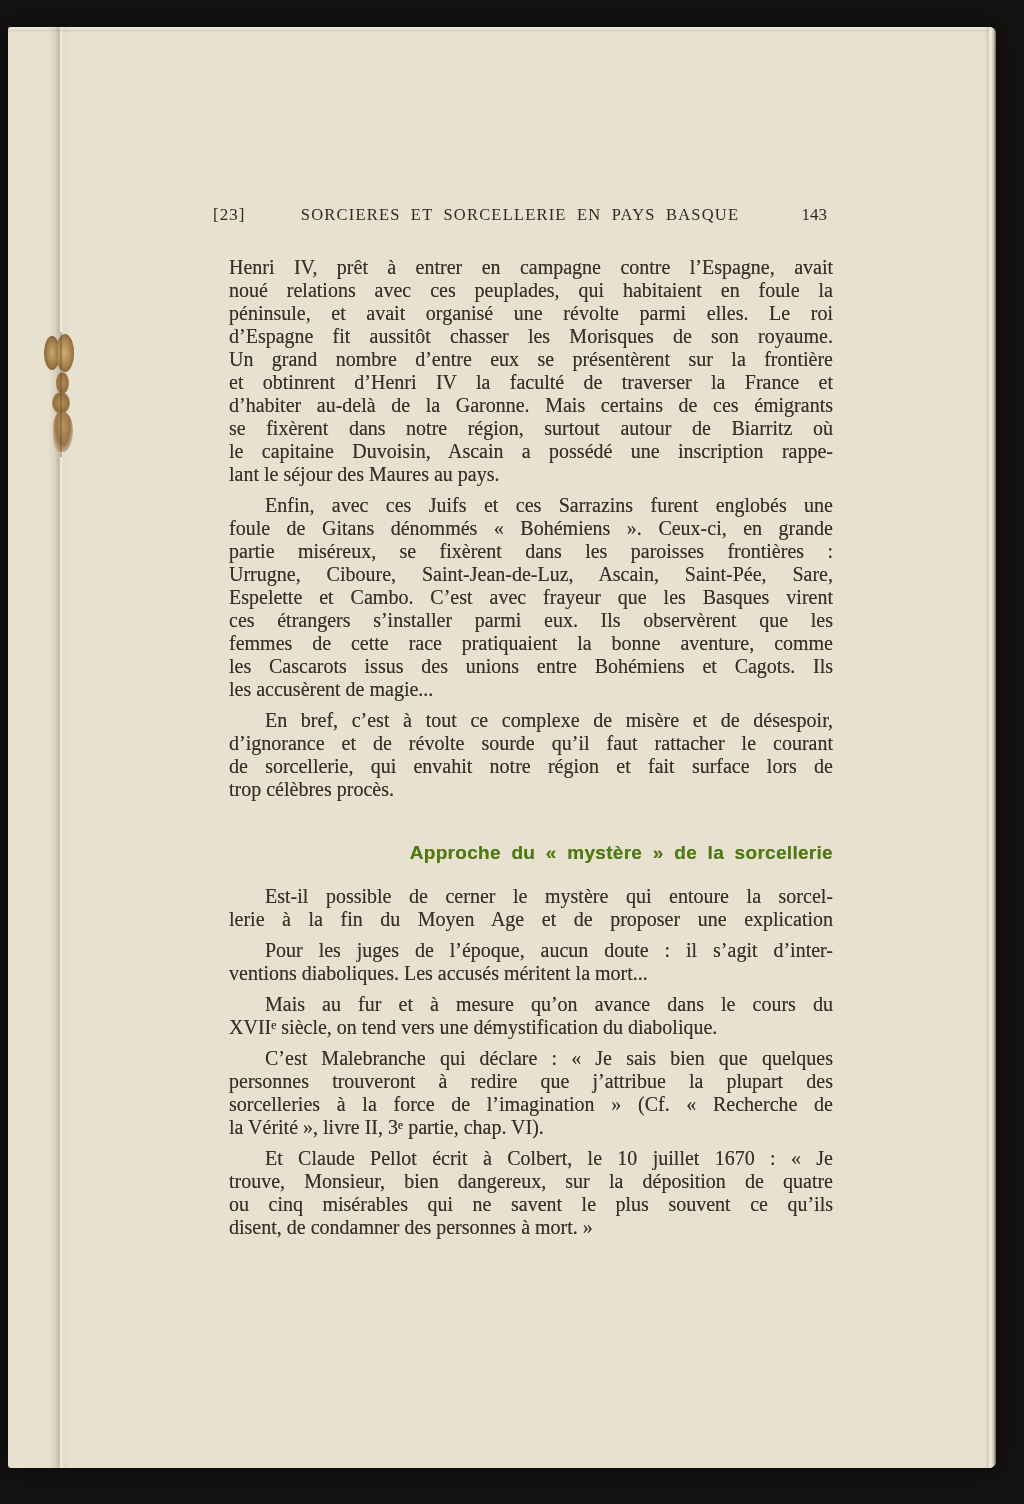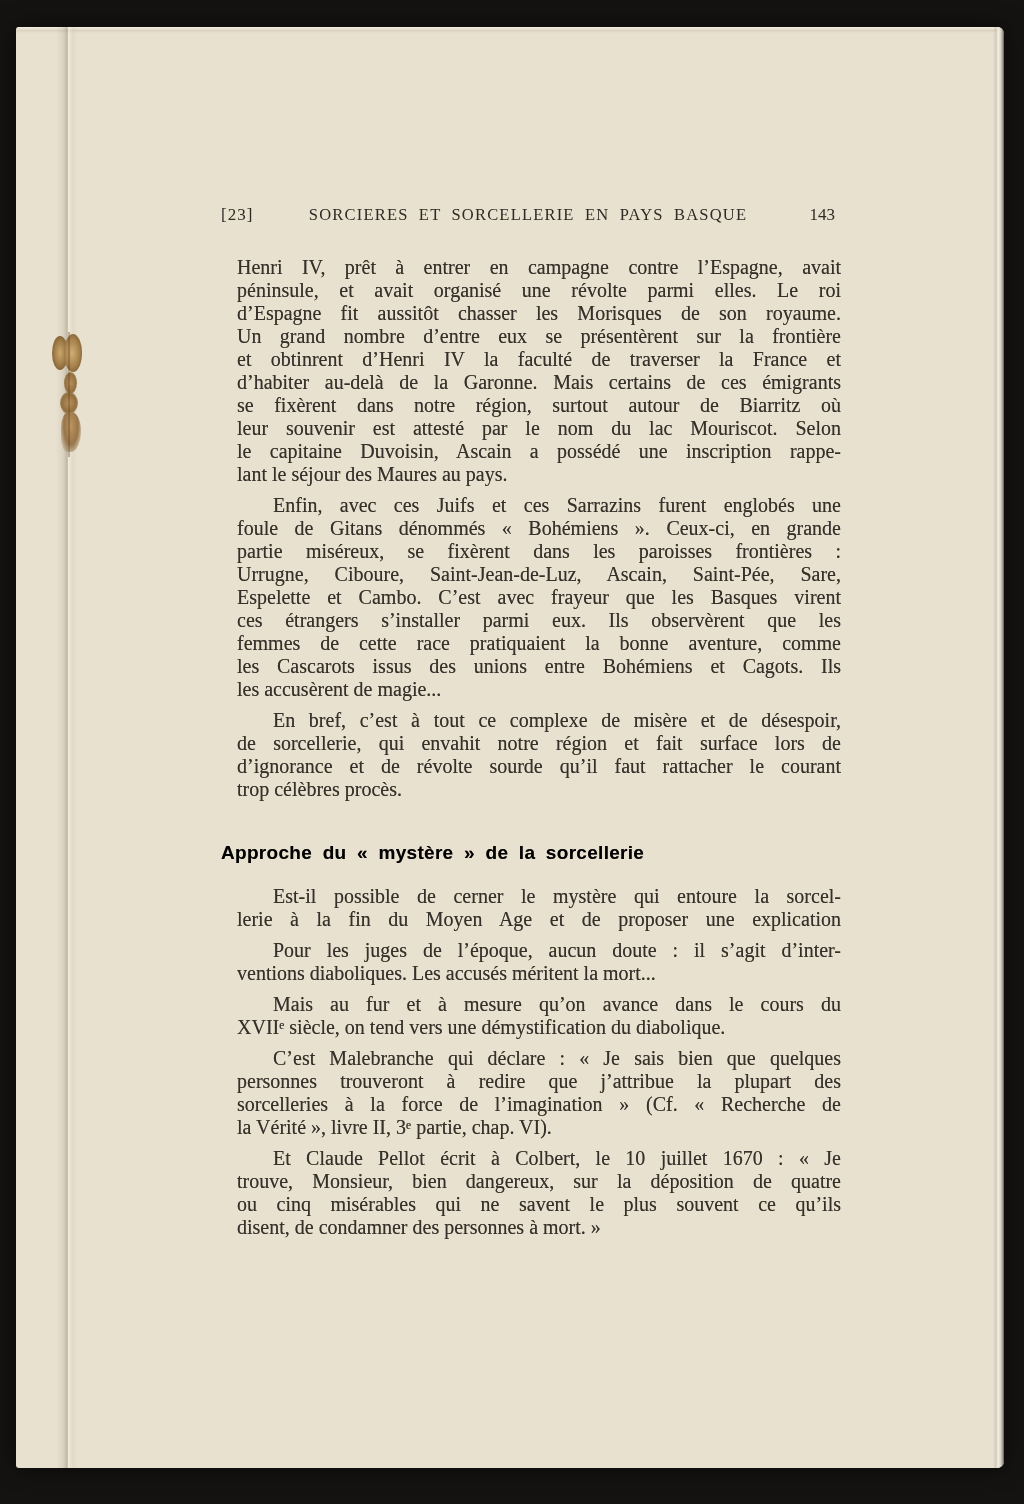--- a/index.html
+++ b/index.html
@@ -7,21 +7,21 @@
     width:1024px;height:1504px;position:relative;overflow:hidden;
     background:#141210;
     font-family:"Liberation Serif","DejaVu Serif",serif;
   }
   .scene{position:absolute;inset:0;
     background:
       radial-gradient(ellipse at 52% 48%, rgba(60,55,48,0.25) 0%, rgba(0,0,0,0) 60%),
       #151312;
   }
   .page{
-    position:absolute;left:16px;top:27px;width:988px;height:1441px;
+    position:absolute;left:8px;top:27px;width:988px;height:1441px;
     border-radius:3px 7px 7px 3px;
     background:
       radial-gradient(ellipse at 30% 20%, rgba(255,250,235,0.20) 0%, rgba(255,250,235,0) 55%),
       radial-gradient(ellipse at 70% 80%, rgba(170,140,100,0.08) 0%, rgba(170,140,100,0) 60%),
       radial-gradient(ellipse at 85% 30%, rgba(190,160,120,0.06) 0%, rgba(190,160,120,0) 50%),
       linear-gradient(100deg,#e0d7c4 0%,#e5dccا0 0%,#e5dcca 5%,#eae2d1 28%,#ebe3d3 55%,#e8dfce 82%,#e1d8c6 96%,#d8cfbd 100%);
     background-color:#e9e1d0;
     box-shadow:0 0 22px rgba(0,0,0,0.6);
   }
   .gutter-crease{
@@ -72,22 +72,22 @@
   .running-header .pageno{width:78px;text-align:right;font-size:17px;padding-right:6px;}
 
   .body-text{font-size:20px;line-height:23px;text-shadow:0 0 0.4px rgba(45,40,30,0.55);}
   .paragraph{margin:0 0 8px 16px;}
   .line{text-align:justify;text-align-last:justify;}
   .line.last{text-align-last:left;}
   .line.indent{text-indent:36px;}
   .section-heading{
     font-family:"Liberation Sans","DejaVu Sans",sans-serif;
     font-weight:700;font-size:19px;line-height:23px;
-    text-align:left;letter-spacing:0.3px;word-spacing:5px;
-    margin:40px 0 21px 0;color:#000000;
+    text-align:right;letter-spacing:0.3px;word-spacing:5px;
+    margin:40px 0 21px 0;color:#4d7c0f;
     text-shadow:0 0 0.4px rgba(35,30,20,0.5);
   }
 </style>
 </head>
 <body>
 
 <div class="scene">
   <div class="page">
     <div class="page-edge-top"></div>
     <div class="gutter-crease"></div>
@@ -101,45 +101,45 @@
     </div>
     <div class="text-col">
       <div class="running-header">
         <span class="sec">[23]</span>
         <span class="title">SORCIERES ET SORCELLERIE EN PAYS BASQUE</span>
         <span class="pageno">143</span>
       </div>
       <div class="body-text">
           <div class="paragraph">
             <div class="line">Henri IV, prêt à entrer en campagne contre l’Espagne, avait</div>
+            <div class="line">noué relations avec ces peuplades, qui habitaient en foule la</div>
             <div class="line">péninsule, et avait organisé une révolte parmi elles. Le roi</div>
             <div class="line">d’Espagne fit aussitôt chasser les Morisques de son royaume.</div>
             <div class="line">Un grand nombre d’entre eux se présentèrent sur la frontière</div>
             <div class="line">et obtinrent d’Henri IV la faculté de traverser la France et</div>
             <div class="line">d’habiter au-delà de la Garonne. Mais certains de ces émigrants</div>
             <div class="line">se fixèrent dans notre région, surtout autour de Biarritz où</div>
-            <div class="line">leur souvenir est attesté par le nom du lac Mouriscot. Selon</div>
             <div class="line">le capitaine Duvoisin, Ascain a possédé une inscription rappe-</div>
             <div class="line last">lant le séjour des Maures au pays.</div>
           </div>
           <div class="paragraph">
             <div class="line indent">Enfin, avec ces Juifs et ces Sarrazins furent englobés une</div>
             <div class="line">foule de Gitans dénommés « Bohémiens ». Ceux-ci, en grande</div>
             <div class="line">partie miséreux, se fixèrent dans les paroisses frontières :</div>
             <div class="line">Urrugne, Ciboure, Saint-Jean-de-Luz, Ascain, Saint-Pée, Sare,</div>
             <div class="line">Espelette et Cambo. C’est avec frayeur que les Basques virent</div>
             <div class="line">ces étrangers s’installer parmi eux. Ils observèrent que les</div>
             <div class="line">femmes de cette race pratiquaient la bonne aventure, comme</div>
             <div class="line">les Cascarots issus des unions entre Bohémiens et Cagots. Ils</div>
             <div class="line last">les accusèrent de magie...</div>
           </div>
           <div class="paragraph">
             <div class="line indent">En bref, c’est à tout ce complexe de misère et de désespoir,</div>
+            <div class="line">d’ignorance et de révolte sourde qu’il faut rattacher le courant</div>
             <div class="line">de sorcellerie, qui envahit notre région et fait surface lors de</div>
-            <div class="line">d’ignorance et de révolte sourde qu’il faut rattacher le courant</div>
             <div class="line last">trop célèbres procès.</div>
           </div>
           <div class="section-heading">Approche du « mystère » de la sorcellerie</div>
           <div class="paragraph">
             <div class="line indent">Est-il possible de cerner le mystère qui entoure la sorcel-</div>
             <div class="line">lerie à la fin du Moyen Age et de proposer une explication</div>
           </div>
           <div class="paragraph">
             <div class="line indent">Pour les juges de l’époque, aucun doute : il s’agit d’inter-</div>
             <div class="line last">ventions diaboliques. Les accusés méritent la mort...</div>

